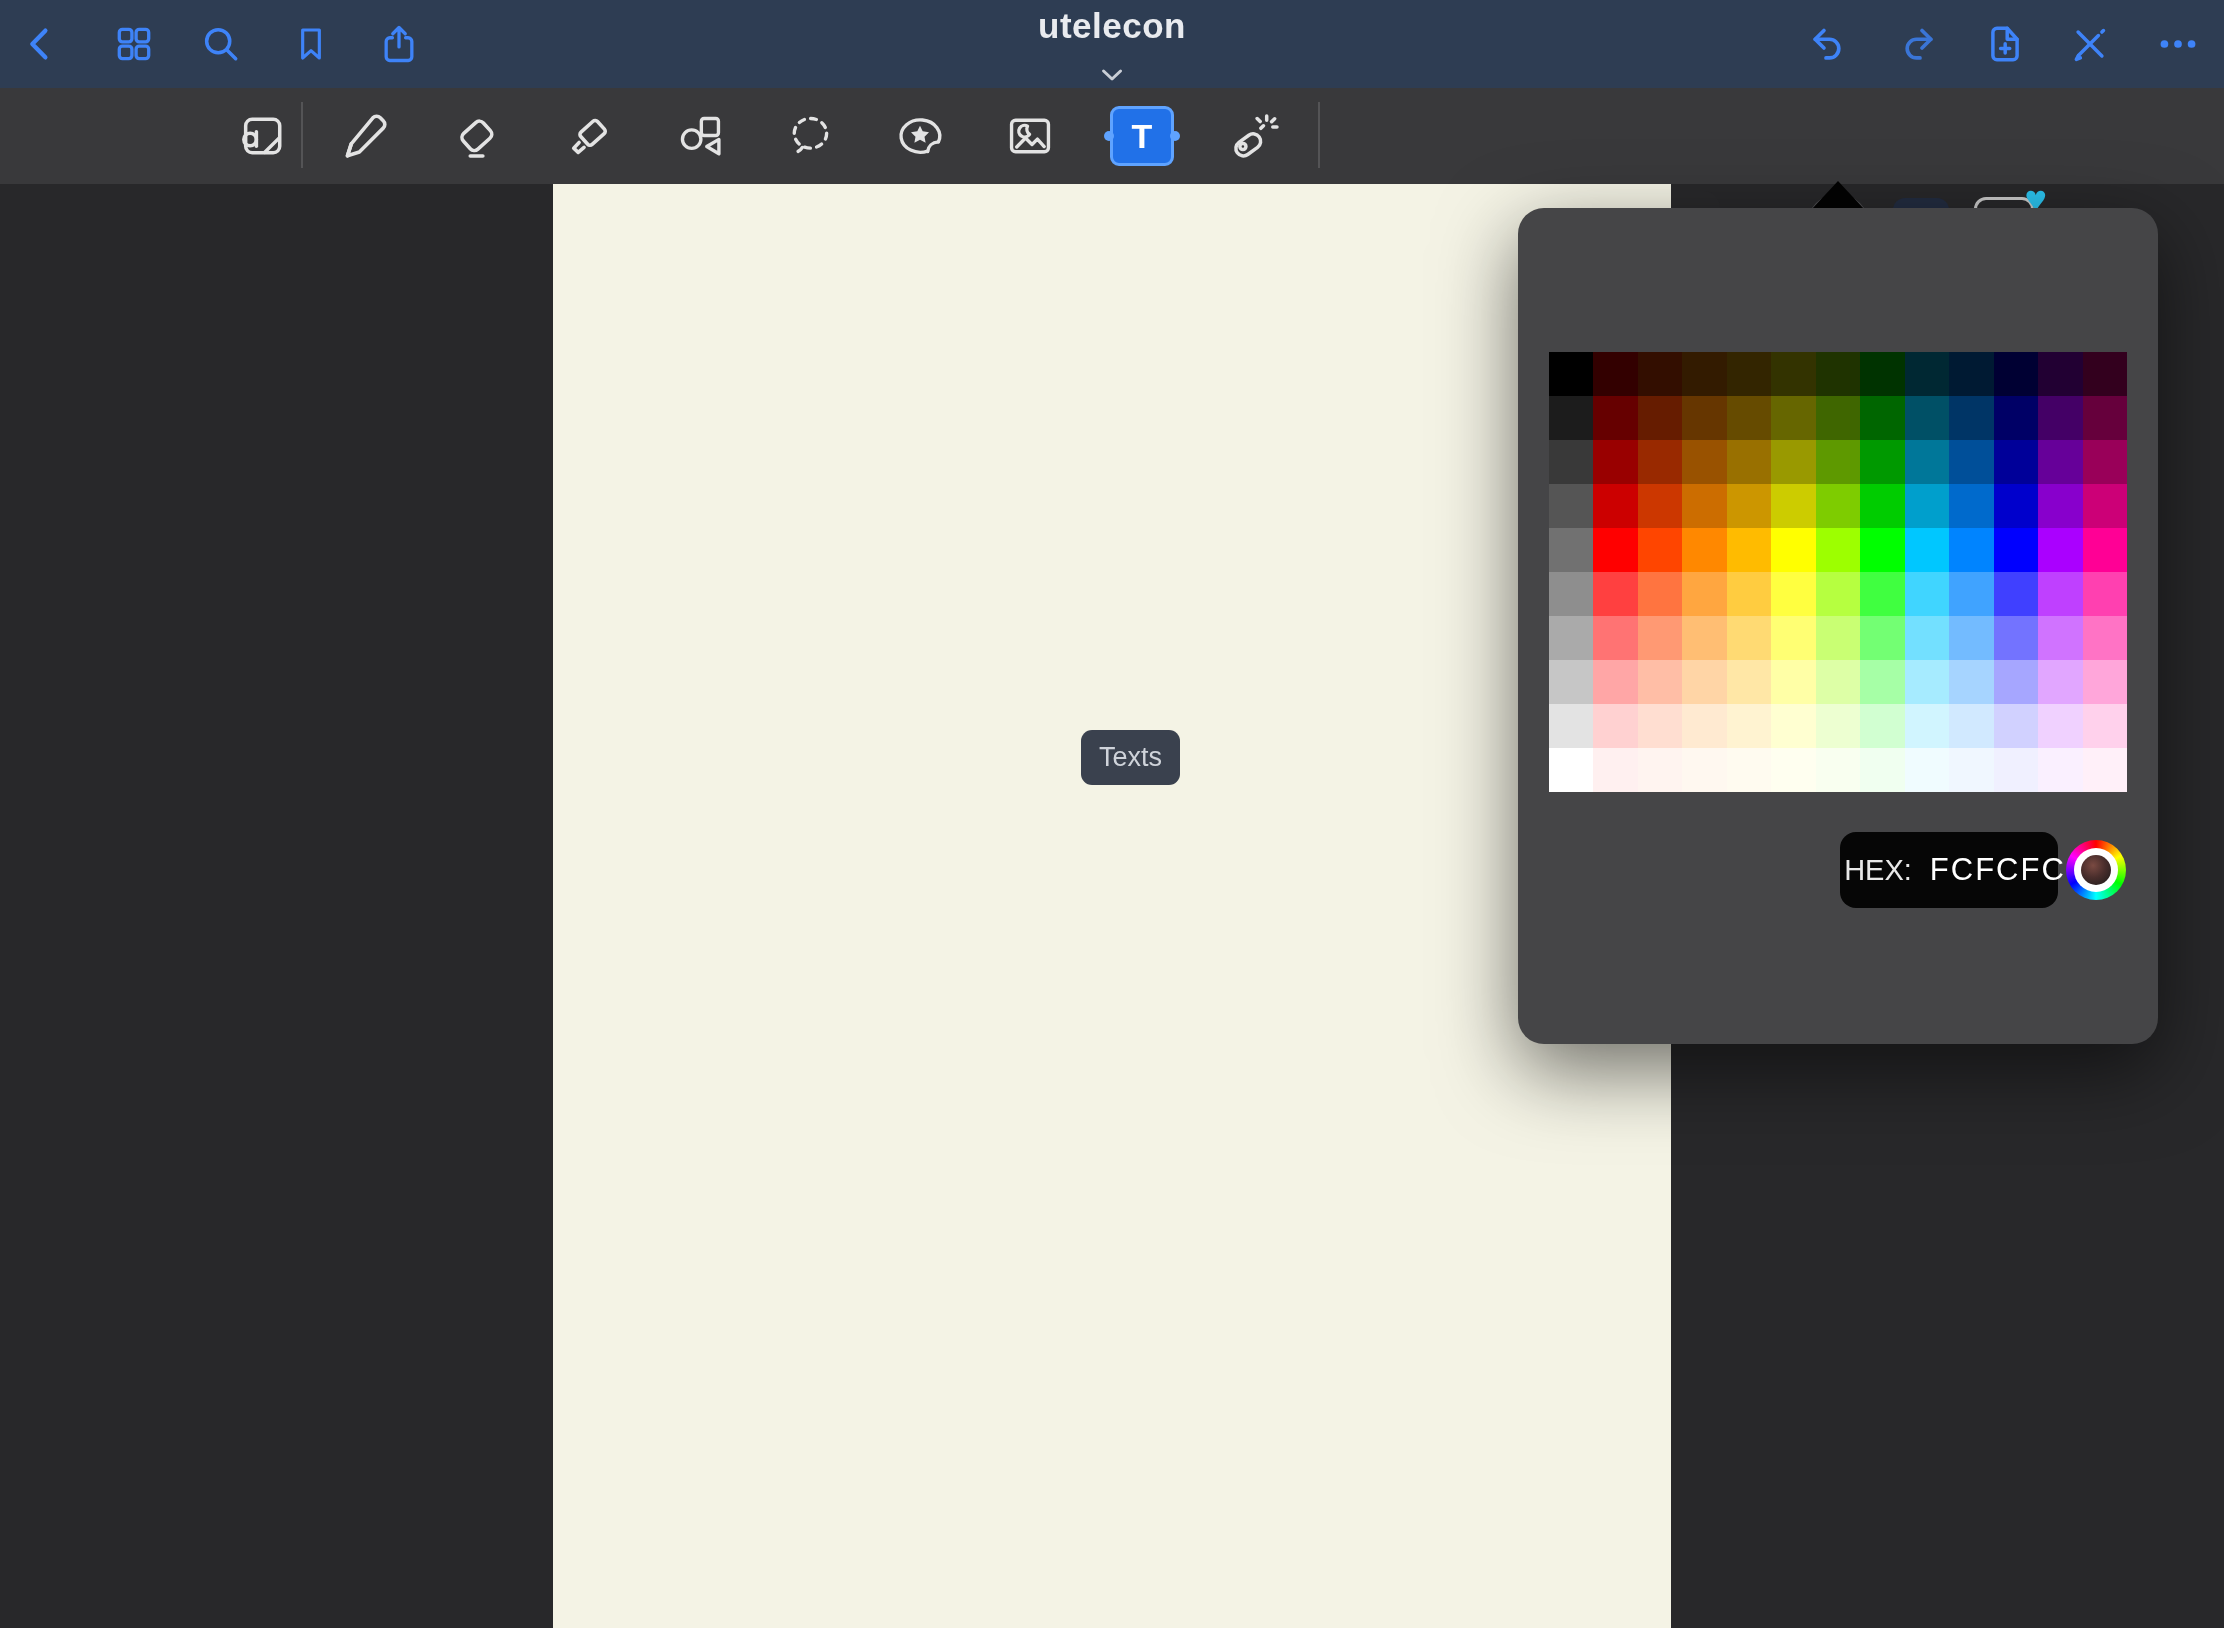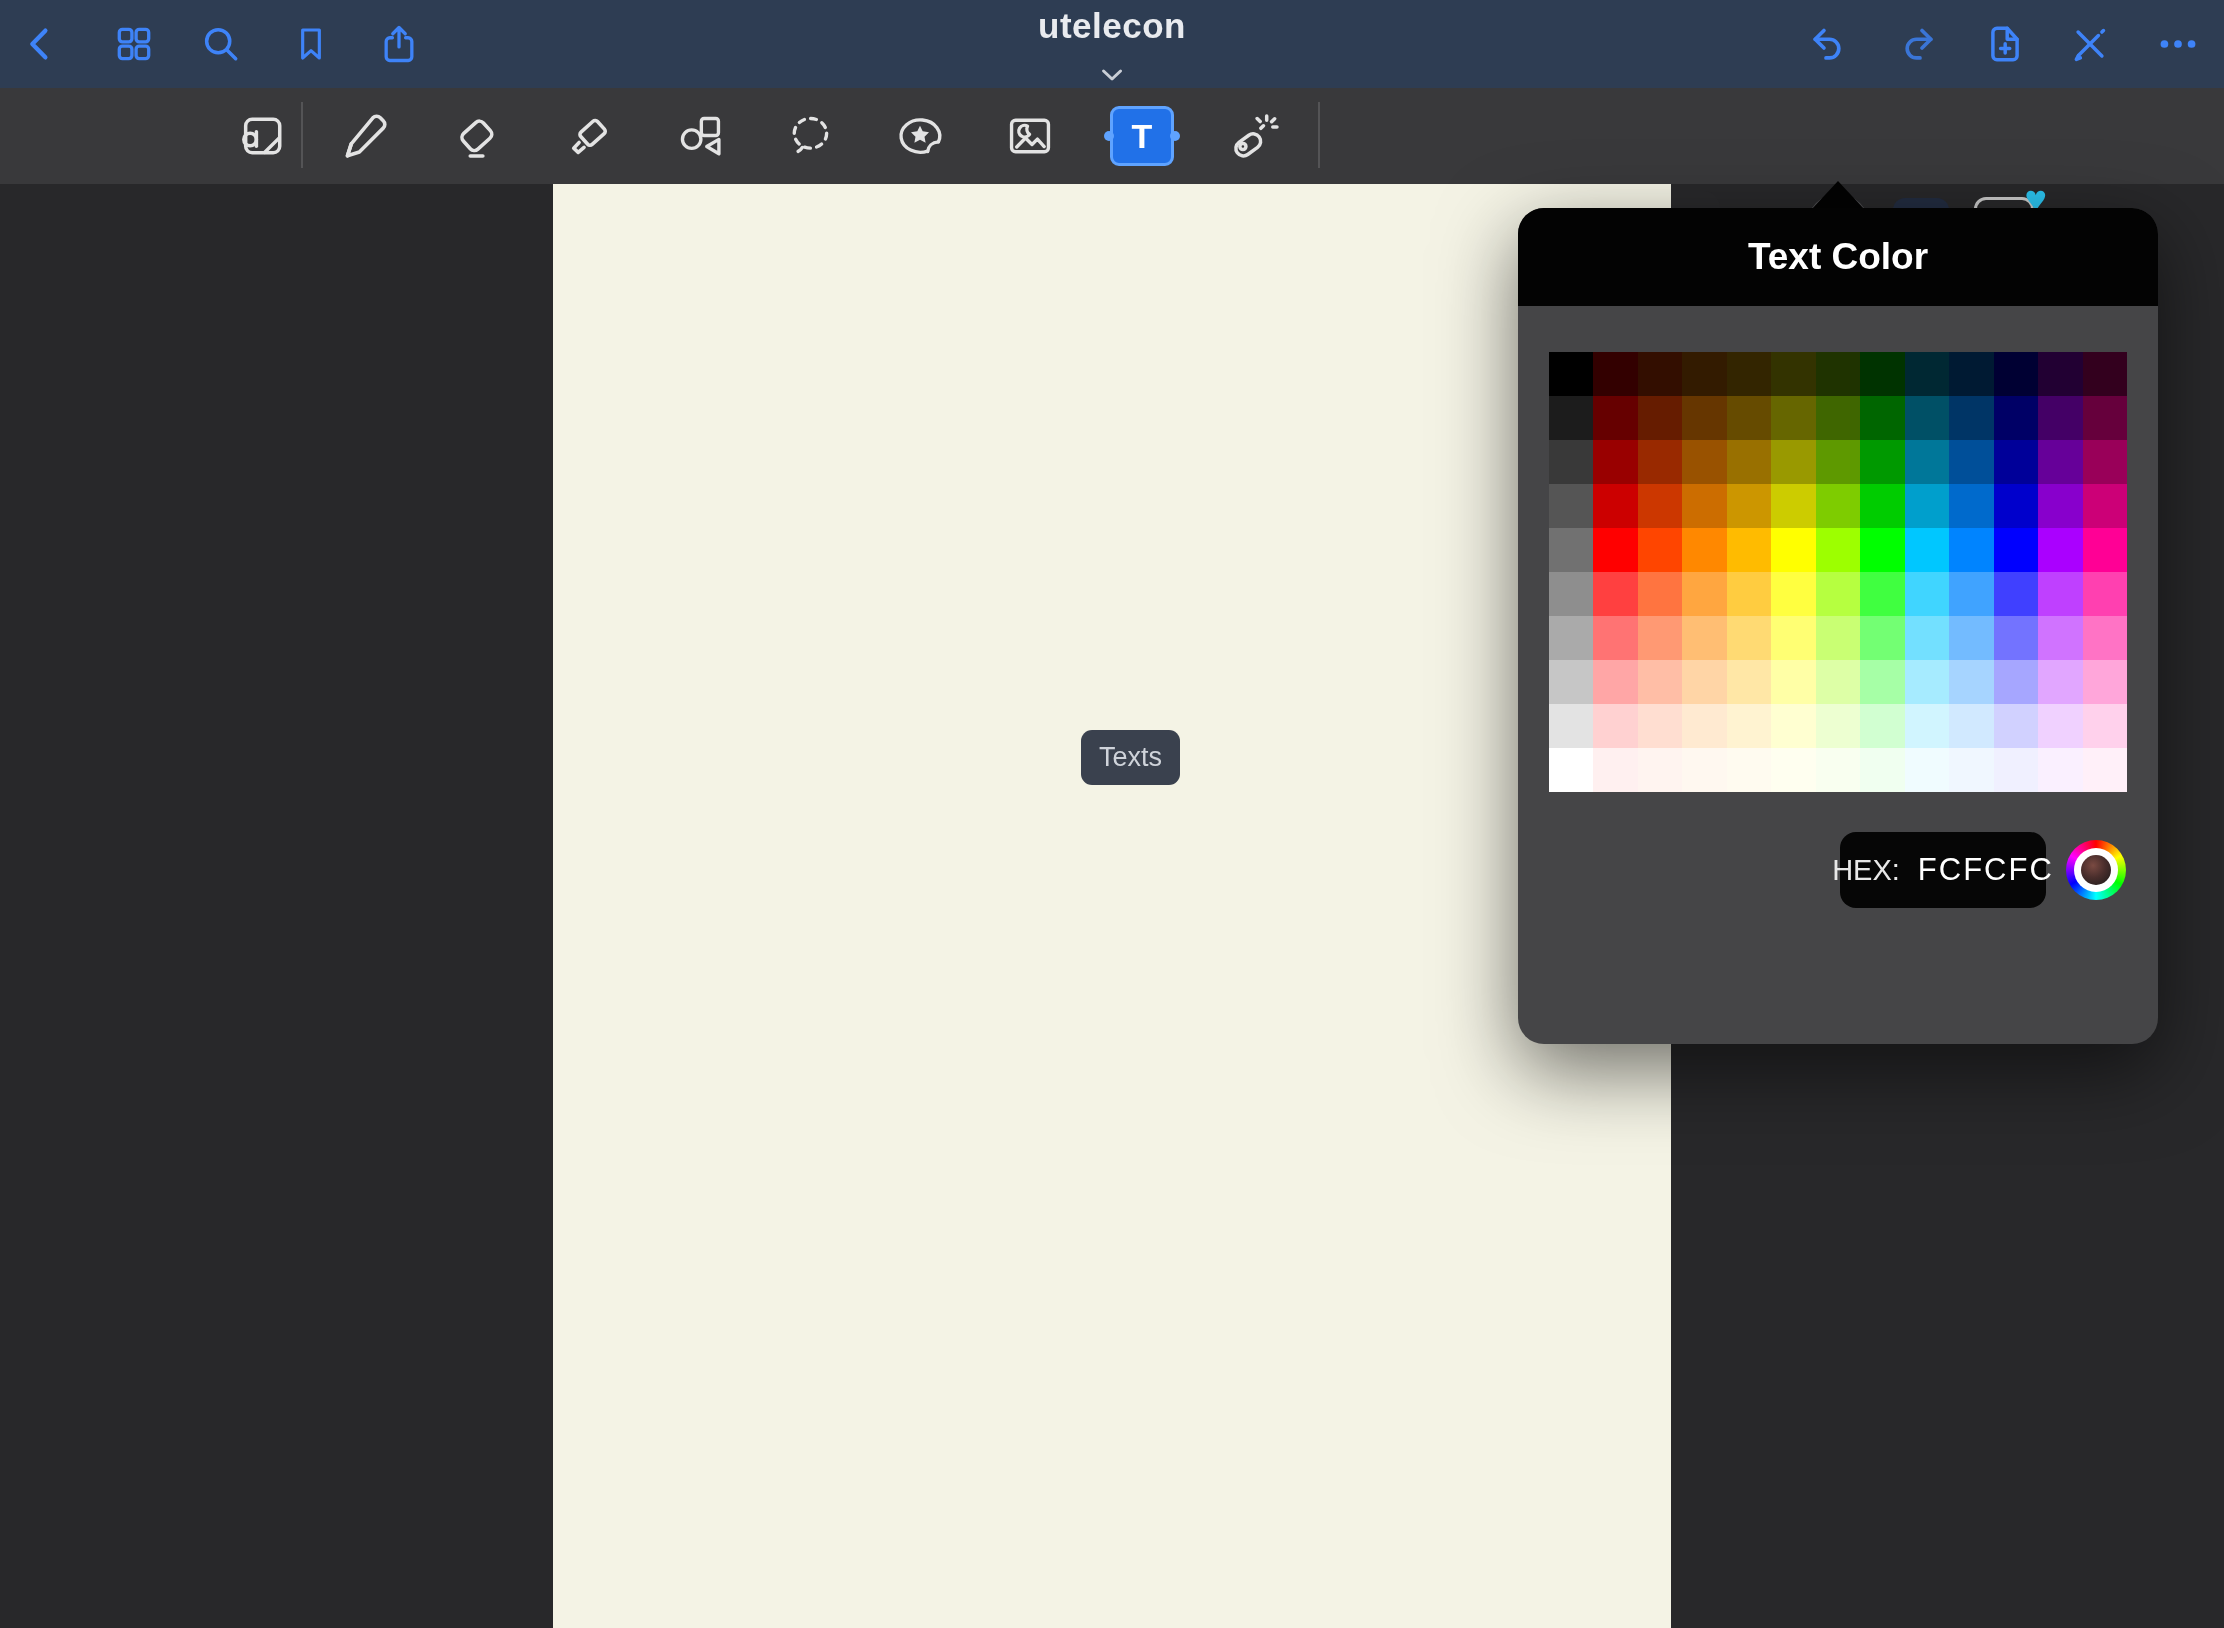--- a/index.html
+++ b/index.html
@@ -54,21 +54,21 @@
       background:#454547;box-shadow:0 26px 80px rgba(0,0,0,.55);}
   .pop-arrow{position:absolute;left:1811px;top:181px;width:0;height:0;
       border-left:27px solid transparent;border-right:27px solid transparent;border-bottom:29px solid #030303;}
   .pop-header{position:absolute;left:0;top:0;width:640px;height:98px;background:#030303;
       border-radius:26px 26px 0 0;display:flex;align-items:center;justify-content:center;}
   .pop-title{color:#FFFFFF;font-size:37px;font-weight:700;}
   .grid{position:absolute;left:31px;top:144px;width:578px;height:440px;display:grid;
       grid-template-columns:repeat(13,1fr);grid-template-rows:repeat(10,1fr);}
   .grid .cell{cursor:pointer;}
   .hex-pill{position:absolute;left:322px;top:624px;width:206px;height:76px;background:#060606;
-      border-radius:16px;display:flex;align-items:center;justify-content:center;gap:18px;cursor:text;}
+      border-radius:16px;display:flex;align-items:center;justify-content:center;gap:18px;cursor:text;padding-left:12px;}
   .hex-label{color:#E8E8E8;font-size:29px;}
   .hex-value{color:#FFFFFF;font-size:31px;letter-spacing:2px;}
   .wheel{position:absolute;left:548px;top:632px;width:60px;height:60px;border-radius:50%;cursor:pointer;
       background:conic-gradient(#f00,#ff0,#0f0,#0ff,#00f,#f0f,#f00);
       display:flex;align-items:center;justify-content:center;}
   .wheel .w2{width:44px;height:44px;border-radius:50%;background:#FFFFFF;
       display:flex;align-items:center;justify-content:center;}
   .wheel .w3{width:30px;height:30px;border-radius:50%;
       background:radial-gradient(circle at 40% 35%, #7a4a42 0%, #4a2e2c 45%, #191919 100%);}
   .segments{position:absolute;left:105px;top:763px;width:427px;height:58px;border-radius:15px;
@@ -264,23 +264,20 @@
     </span>
   </div>
 
   <div class="page"></div>
   <div class="text-object">
     <span>Texts</span>
   </div>
 
   <div class="pop-arrow"></div>
   <div class="popover">
-    <div class="pop-header">
-      <span class="pop-title">Text Color</span>
-    </div>
 
     <div class="grid">
         <div class="cell" style="background: rgb(0, 0, 0);"></div>
         <div class="cell" style="background: rgb(51, 0, 0);"></div>
         <div class="cell" style="background: rgb(51, 14, 0);"></div>
         <div class="cell" style="background: rgb(51, 27, 0);"></div>
         <div class="cell" style="background: rgb(51, 37, 0);"></div>
         <div class="cell" style="background: rgb(51, 51, 0);"></div>
         <div class="cell" style="background: rgb(31, 51, 0);"></div>
         <div class="cell" style="background: rgb(0, 51, 0);"></div>

